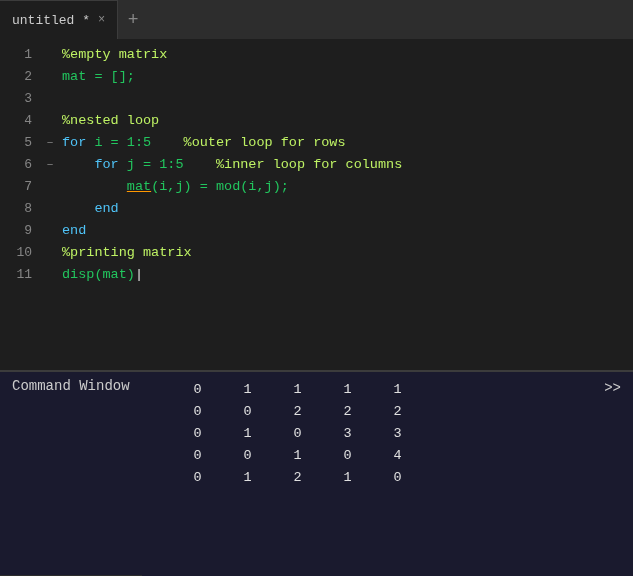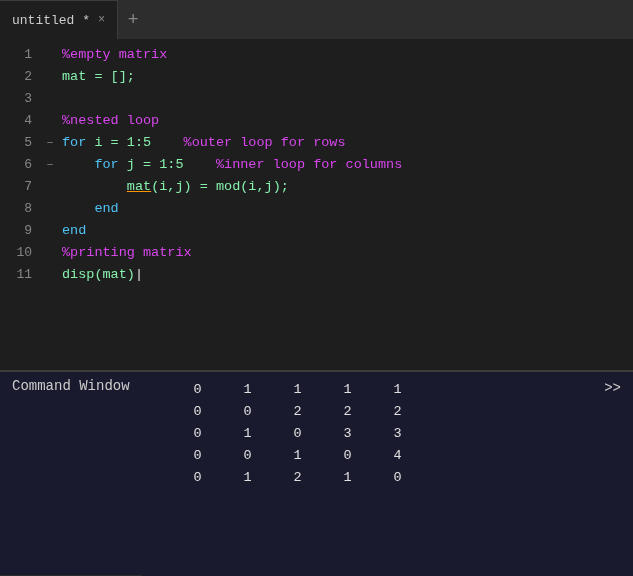--- a/index.html
+++ b/index.html
@@ -98,22 +98,22 @@
     }
 
     .code-content {
       padding-left: 4px;
       white-space: pre;
       font-size: 13.5px;
     }
 
     
     .kw { color: #4fc3f7; text-align: center; }         
-    .comment { color: #d946ef; }    
-    .var { color: #86efac; }         
+    .comment { color: #bef264; }    
+    .var { color: #22c55e; }         
     .underline-orange { text-decoration: underline; text-decoration-color: #ff9800; }
 
     
     .command-window {
       flex: 1;
       background: #1a1a2e;
       display: flex;
       flex-direction: row;
       overflow: hidden;
       border-top: 2px solid #3c3c3c;

